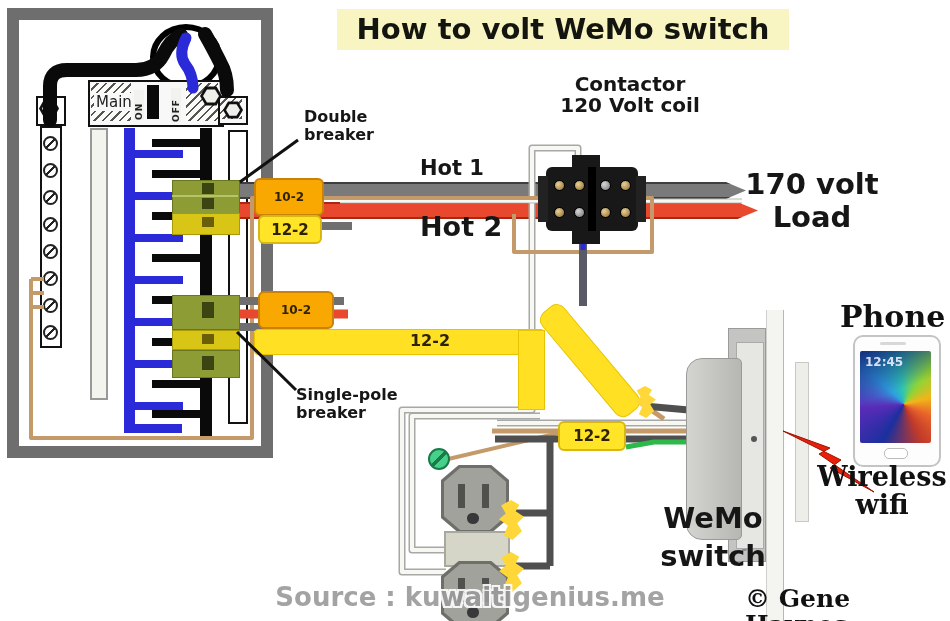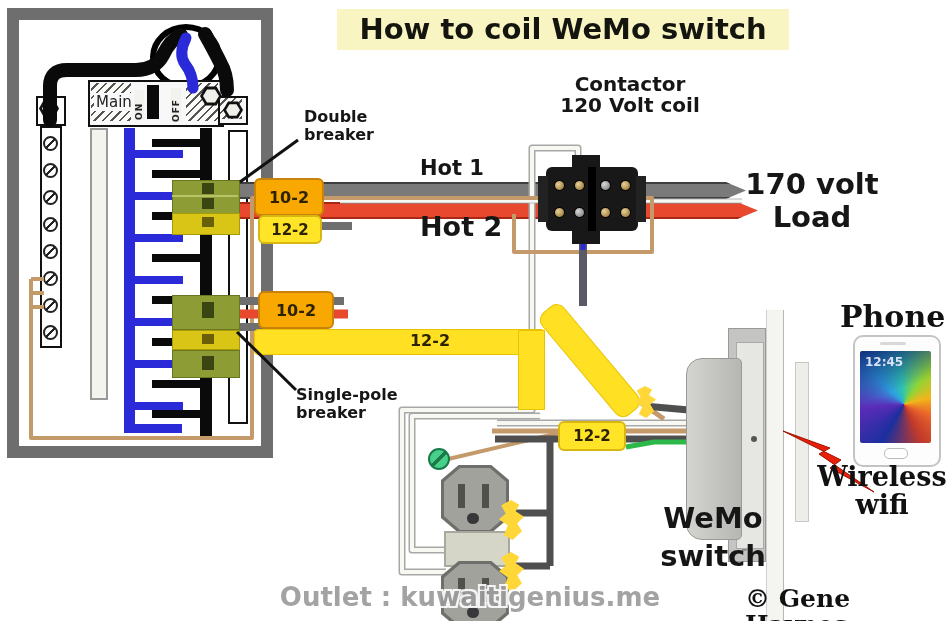--- a/index.html
+++ b/index.html
@@ -3,21 +3,21 @@
 <meta charset="utf-8">
 <style>
   html,body{margin:0;padding:0;background:#fff;}
   #stage{position:relative;width:950px;height:621px;background:#fff;overflow:hidden;
          font-family:"DejaVu Sans",sans-serif;}
   .abs{position:absolute;}
   .ml{white-space:pre-line;}
   .sans-label{font-family:"DejaVu Sans",sans-serif;font-weight:bold;color:#161616;line-height:1.12;}
   .serif-label{font-family:"DejaVu Serif","Liberation Serif",serif;font-weight:bold;color:#111;line-height:1.05;}
   .tag{border-radius:6px;display:flex;align-items:center;justify-content:center;
-       font-weight:bold;color:#2e2300;font-size:16px;}
+       font-weight:bold;color:#2e2300;font-size:12px;}
   .tag.orange{background:#f8a800;border:2px solid #c8820a;}
   .tag.yellow{background:#ffe428;border:2px solid #d8b810;font-size:15px;}
   .hexa{position:absolute;clip-path:polygon(25% 3%,75% 3%,100% 50%,75% 97%,25% 97%,0 50%);background:#111;}
   .hexa i{position:absolute;inset:3px;clip-path:polygon(25% 3%,75% 3%,100% 50%,75% 97%,25% 97%,0 50%);background:#f0f0ea;display:block;}
   .screw{position:absolute;width:11px;height:11px;border:2px solid #222;border-radius:50%;
          background:linear-gradient(135deg,rgba(0,0,0,0) 42%,#222 42%,#222 58%,rgba(0,0,0,0) 58%),#fff;}
   .finger-blue{position:absolute;height:8px;background:#2a2ad8;}
   .finger-black{position:absolute;height:8px;background:#0a0a0a;}
   .hatch{background:repeating-linear-gradient(135deg,#fbfbf8 0px,#fbfbf8 4px,#555 4px,#555 6px);}
   .octo{position:absolute;clip-path:polygon(26% 0,74% 0,100% 22%,100% 78%,74% 100%,26% 100%,0 78%,0 22%);}
@@ -210,21 +210,21 @@
   <div class="abs" style="left:865px;top:355px;color:#eef;font-size:12px;font-weight:bold;opacity:.9;">12:45</div>
   <div class="abs" style="left:884px;top:448px;width:22px;height:9px;background:#fff;border:1px solid #bbb;border-radius:5px;"></div>
 
   <svg width="950" height="621" viewBox="0 0 950 621">
     <path d="M298,140 L240,182" stroke="#111" stroke-width="3" fill="none"></path>
     <path d="M237,332 L296,390" stroke="#111" stroke-width="3" fill="none"></path>
     <polygon points="783,431 830,448 819,454 874,492 830,468 841,460" fill="#e8200a" stroke="#a01000" stroke-width="1"></polygon>
   </svg>
 
   <div class="abs" style="left:337px;top:9px;width:452px;height:41px;background:#f8f5c2;color:#151510;
-              font-size:29px;font-weight:bold;text-align:center;line-height:41px;">How to coil WeMo switch</div>
+              font-size:29px;font-weight:bold;text-align:center;line-height:41px;">How to volt WeMo switch</div>
 
   <div class="abs sans-label ml" style="left:304px;top:108px;font-size:16px;">Double
 breaker</div>
   <div class="abs sans-label ml" style="left:296px;top:386px;font-size:16px;">Single-pole
 breaker</div>
 
   <div class="abs sans-label ml" style="left:505px;top:74px;width:250px;text-align:center;font-size:20px;line-height:1.05;">Contactor
 120 Volt coil</div>
 
   <div class="abs sans-label" style="left:420px;top:157px;font-size:21px;">Hot 1</div>
@@ -233,14 +233,14 @@
 Load</div>
 
   <div class="abs serif-label" style="left:840px;top:301px;width:104px;text-align:center;font-size:30px;">Phone</div>
 
   <div class="abs sans-label ml" style="left:648px;top:500px;width:130px;text-align:center;font-size:29px;line-height:1.3;">WeMo
 switch</div>
   <div class="abs serif-label ml" style="left:812px;top:463px;width:140px;text-align:center;font-size:27px;">Wireless
 wifi</div>
   <div class="abs serif-label" style="left:745px;top:586px;width:200px;font-size:25px;">© Gene Haynes</div>
 
-  <div class="abs watermark" style="left:180px;top:582px;width:580px;text-align:center;font-size:26px;">Outlet : kuwaitigenius.me</div>
+  <div class="abs watermark" style="left:180px;top:582px;width:580px;text-align:center;font-size:26px;">Source : kuwaitigenius.me</div>
 </div>
 
 </body></html>

